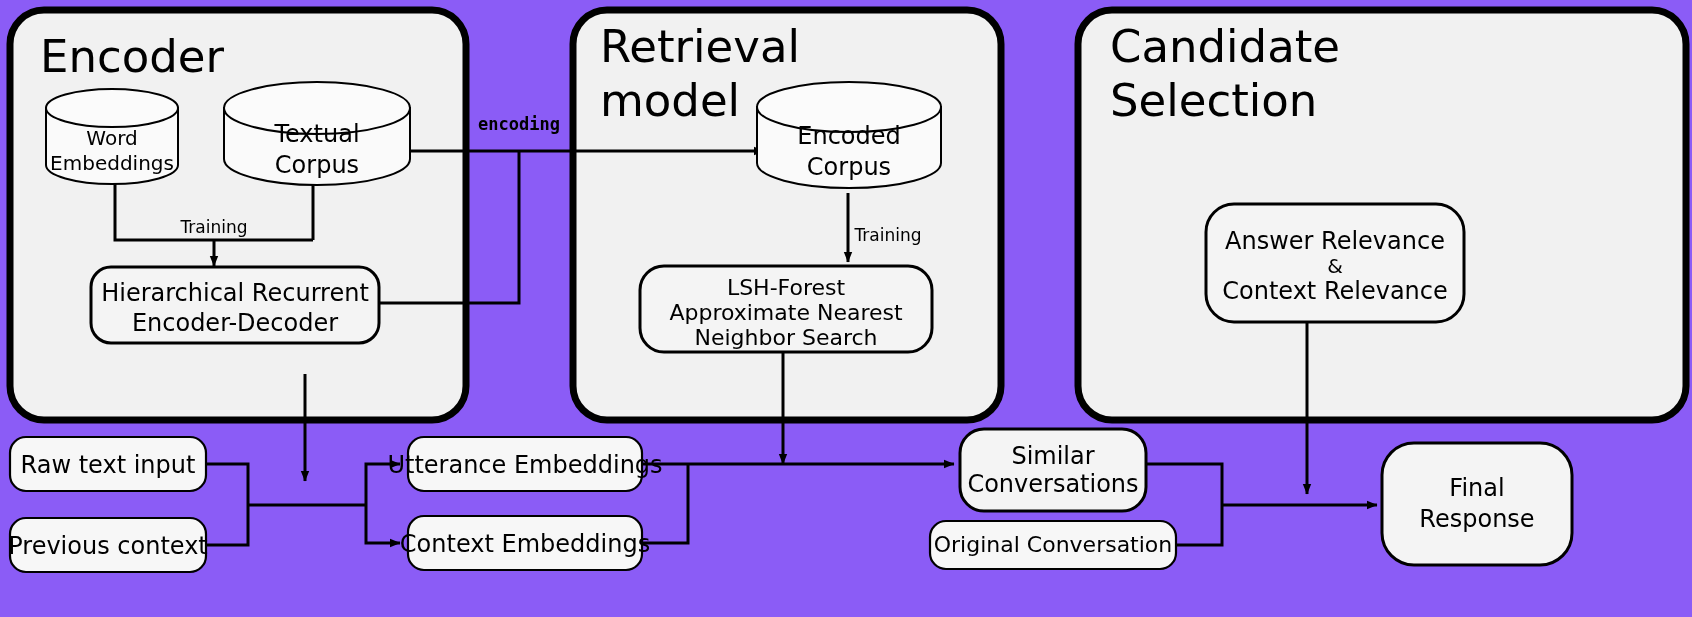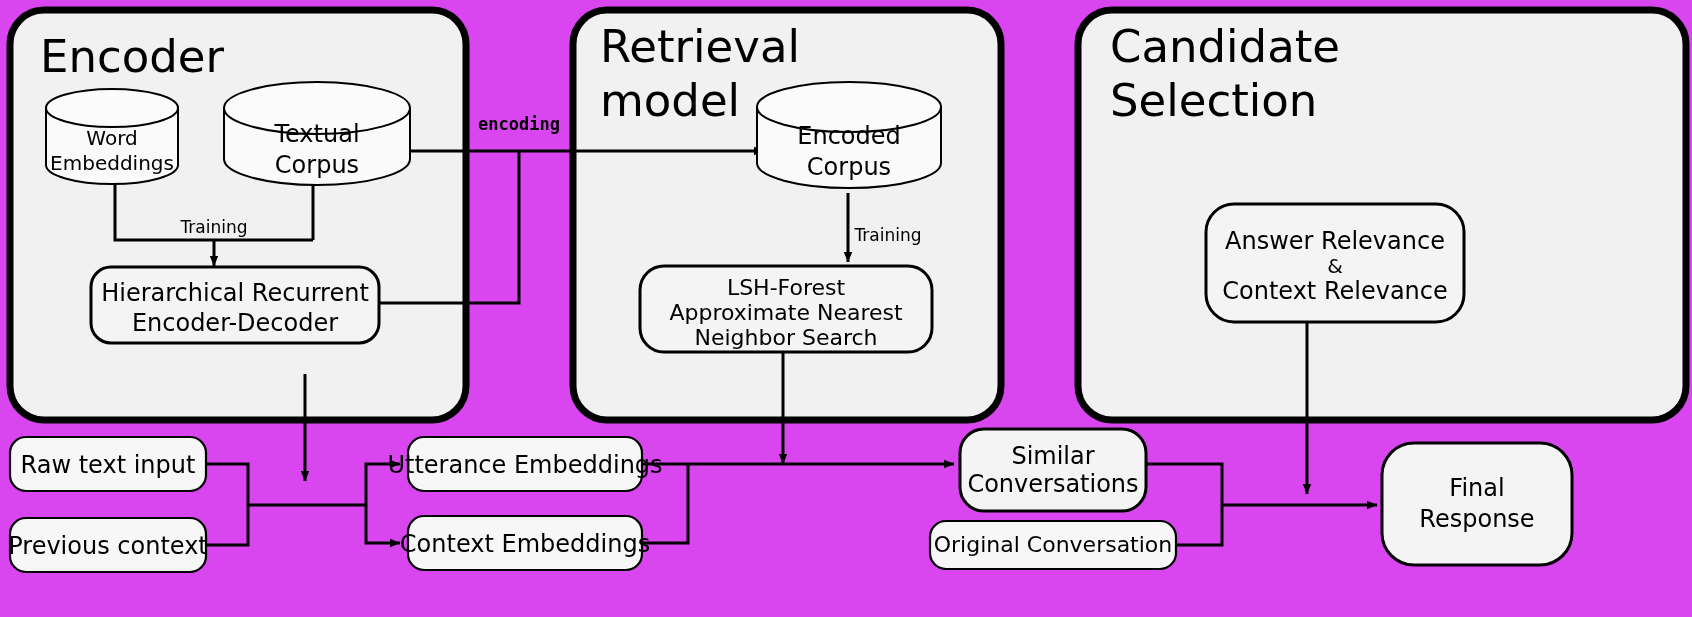--- a/index.html
+++ b/index.html
@@ -1,17 +1,17 @@
 <!DOCTYPE html>
 <html><head>
 <meta charset="utf-8">
 <style>
   html,body{margin:0;padding:0;background:#ffffff;}
   body{font-family:"DejaVu Sans","Liberation Sans",sans-serif;}
-  #stage{position:relative;width:1692px;height:617px;background:#d946ef;overflow:hidden;}
+  #stage{position:relative;width:1692px;height:617px;background:#8b5cf6;overflow:hidden;}
   svg#diagram{position:absolute;left:0;top:0;width:1692px;height:617px;display:block;}
   .panel-rect{fill:#f1f1f1;stroke:#000000;stroke-width:7;}
   .node-rect{fill:#f4f4f4;stroke:#000000;stroke-width:3;}
   .node-rect-thin{fill:#f7f7f7;stroke:#000000;stroke-width:2.2;}
   .cyl-body{fill:#fafafa;stroke:#000000;stroke-width:2;}
   .cyl-top{fill:#fbfbfb;stroke:#000000;stroke-width:2;}
   .conn{fill:none;stroke:#000000;stroke-width:3;stroke-linecap:butt;stroke-linejoin:miter;}
   .panel-title{font-family:"DejaVu Sans","Liberation Sans",sans-serif;font-size:45px;fill:#000;}
   .node-label{font-family:"DejaVu Sans","Liberation Sans",sans-serif;font-size:22px;fill:#000;text-anchor:middle;}
   .node-label-sm{font-family:"DejaVu Sans","Liberation Sans",sans-serif;font-size:20px;fill:#000;text-anchor:middle;}

